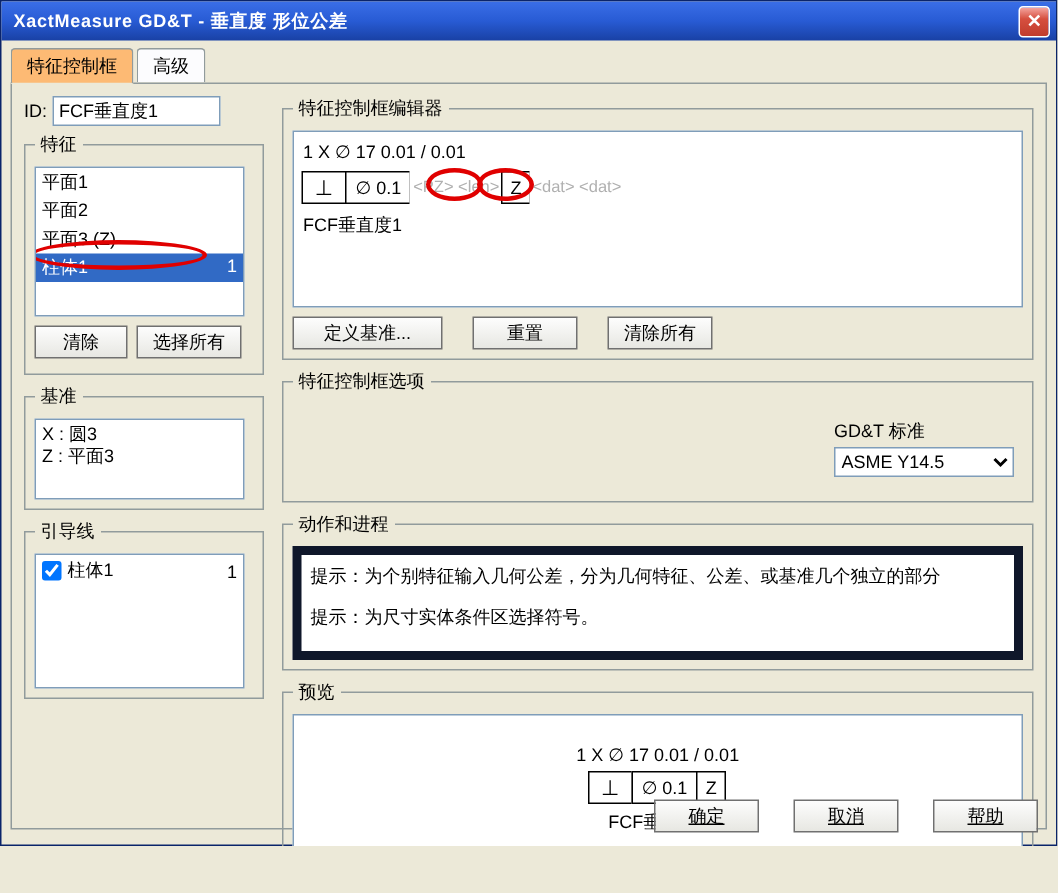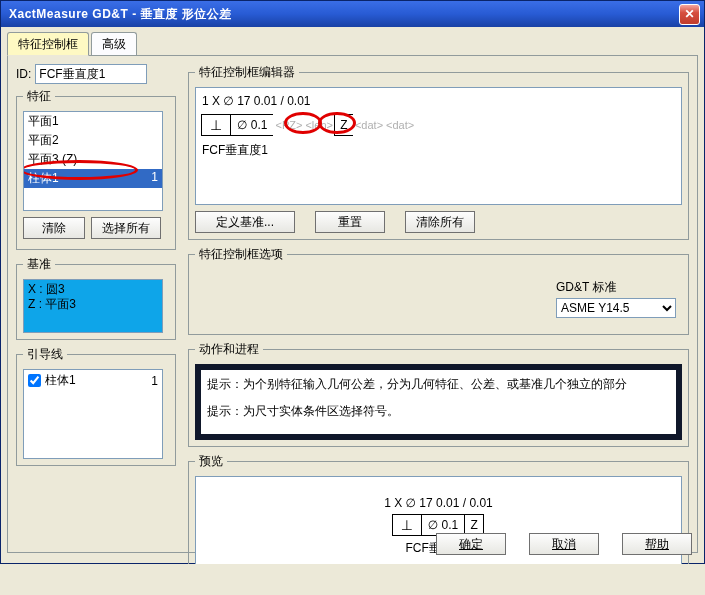--- a/index.html
+++ b/index.html
@@ -4,21 +4,21 @@
 <style>
 * { box-sizing: border-box; font-family: "Microsoft YaHei", SimSun, Arial, sans-serif; font-size: 12px; }
 body { margin: 0; background: #ece9d8; }
 .window { width: 705px; height: 564px; background: #ece9d8; border: 1px solid #0a246a; position: relative; }
 .titlebar { height: 26px; background: linear-gradient(to bottom, #3a6ee7 0%, #285bd4 50%, #1941a5 100%); color: #fff; display: flex; align-items: center; padding: 0 4px; font-weight: bold; }
 .titlebar .title { flex: 1; padding-left: 4px; letter-spacing: 0.5px; }
 .closebtn { width: 21px; height: 21px; background: linear-gradient(to bottom, #f5a6a0, #d64f3f 40%, #c13c2c); border: 1px solid #fff; border-radius: 3px; color: #fff; display: flex; align-items: center; justify-content: center; font-weight: bold; cursor: pointer; }
 .client { position: absolute; top: 26px; bottom: 0; left: 0; right: 0; padding: 6px; }
 .tabs { display: flex; align-items: flex-end; height: 22px; }
 .tab { padding: 3px 10px 2px 10px; border: 1px solid #919b9c; border-bottom: none; background: #fcfcfe; margin-right: 2px; border-radius: 3px 3px 0 0; cursor: pointer; position: relative; }
-.tab.active { background: #fef9c3; z-index: 2; border-bottom: 1px solid #ece9d8; margin-bottom: -1px; }
+.tab.active { background: #fdba74; z-index: 2; border-bottom: 1px solid #ece9d8; margin-bottom: -1px; }
 .tabpage { border: 1px solid #919b9c; background: #ece9d8; padding: 8px; height: 498px; position: relative; }
 .row { display: flex; align-items: center; margin-bottom: 4px; }
 .lbl { margin-right: 4px; }
 input.text { height: 20px; border: 1px solid #7f9db9; padding: 1px 3px; background: #fff; }
 fieldset { border: 1px solid #919b9c; padding: 6px; margin: 0 0 6px 0; }
 legend { padding: 0 4px; }
 .featlist { width: 140px; height: 100px; border: 1px solid #7f9db9; background: #fff; overflow: hidden; }
 .featlist .item { padding: 1px 4px; }
 .featlist .item.sel { background: #316ac5; color: #fff; display: flex; justify-content: space-between; }
 .btn { height: 22px; min-width: 70px; border: 1px solid #707070; background: linear-gradient(to bottom, #fdfdfd, #e7e7e2); cursor: pointer; padding: 0 10px; }
@@ -29,21 +29,21 @@
 .fcfrow { display: flex; align-items: center; }
 .fcfcell { border: 1px solid #000; height: 22px; display: flex; align-items: center; justify-content: center; padding: 0 6px; margin-left: -1px; background: #fff; }
 .fcfcell.sym { width: 30px; font-size: 14px; }
 .placeholder { color: #b0b0b0; font-size: 11px; }
 .fcflabel { margin-top: 6px; }
 .btnrow { display: flex; justify-content: flex-start; gap: 20px; margin-top: 6px; }
 .optbox { display: flex; justify-content: flex-end; align-items: flex-end; gap: 8px; padding: 10px 6px; }
 select { height: 20px; border: 1px solid #7f9db9; background: #fff; min-width: 120px; }
 .tipsbox { background: #fff; border: 6px solid #0f172a; padding: 6px; min-height: 76px; }
 .preview { background: #fff; border: 1px solid #7f9db9; height: 100px; display: flex; flex-direction: column; align-items: center; justify-content: center; }
-.datumbox { width: 140px; height: 54px; border: 1px solid #7f9db9; background: #0ea5e9; padding: 2px 4px; line-height: 15px; }
+.datumbox { width: 140px; height: 54px; border: 1px solid #7f9db9; background: #ffffff; padding: 2px 4px; line-height: 15px; }
 .leaderbox { width: 140px; height: 90px; border: 1px solid #7f9db9; background: #fff; padding: 2px 4px; }
 .leaderrow { display: flex; align-items: center; }
 .leaderrow .name { flex: 1; }
 .dlgbtns { position: absolute; right: 12px; bottom: 8px; display: flex; gap: 23px; text-decoration: underline; }
 .redell { position: absolute; border: 3px solid #e00000; border-radius: 50%; pointer-events: none; }
 input[type=checkbox]{ margin: 0 4px 0 0; vertical-align: middle; }
 </style>
 </head>
 <body>
 

